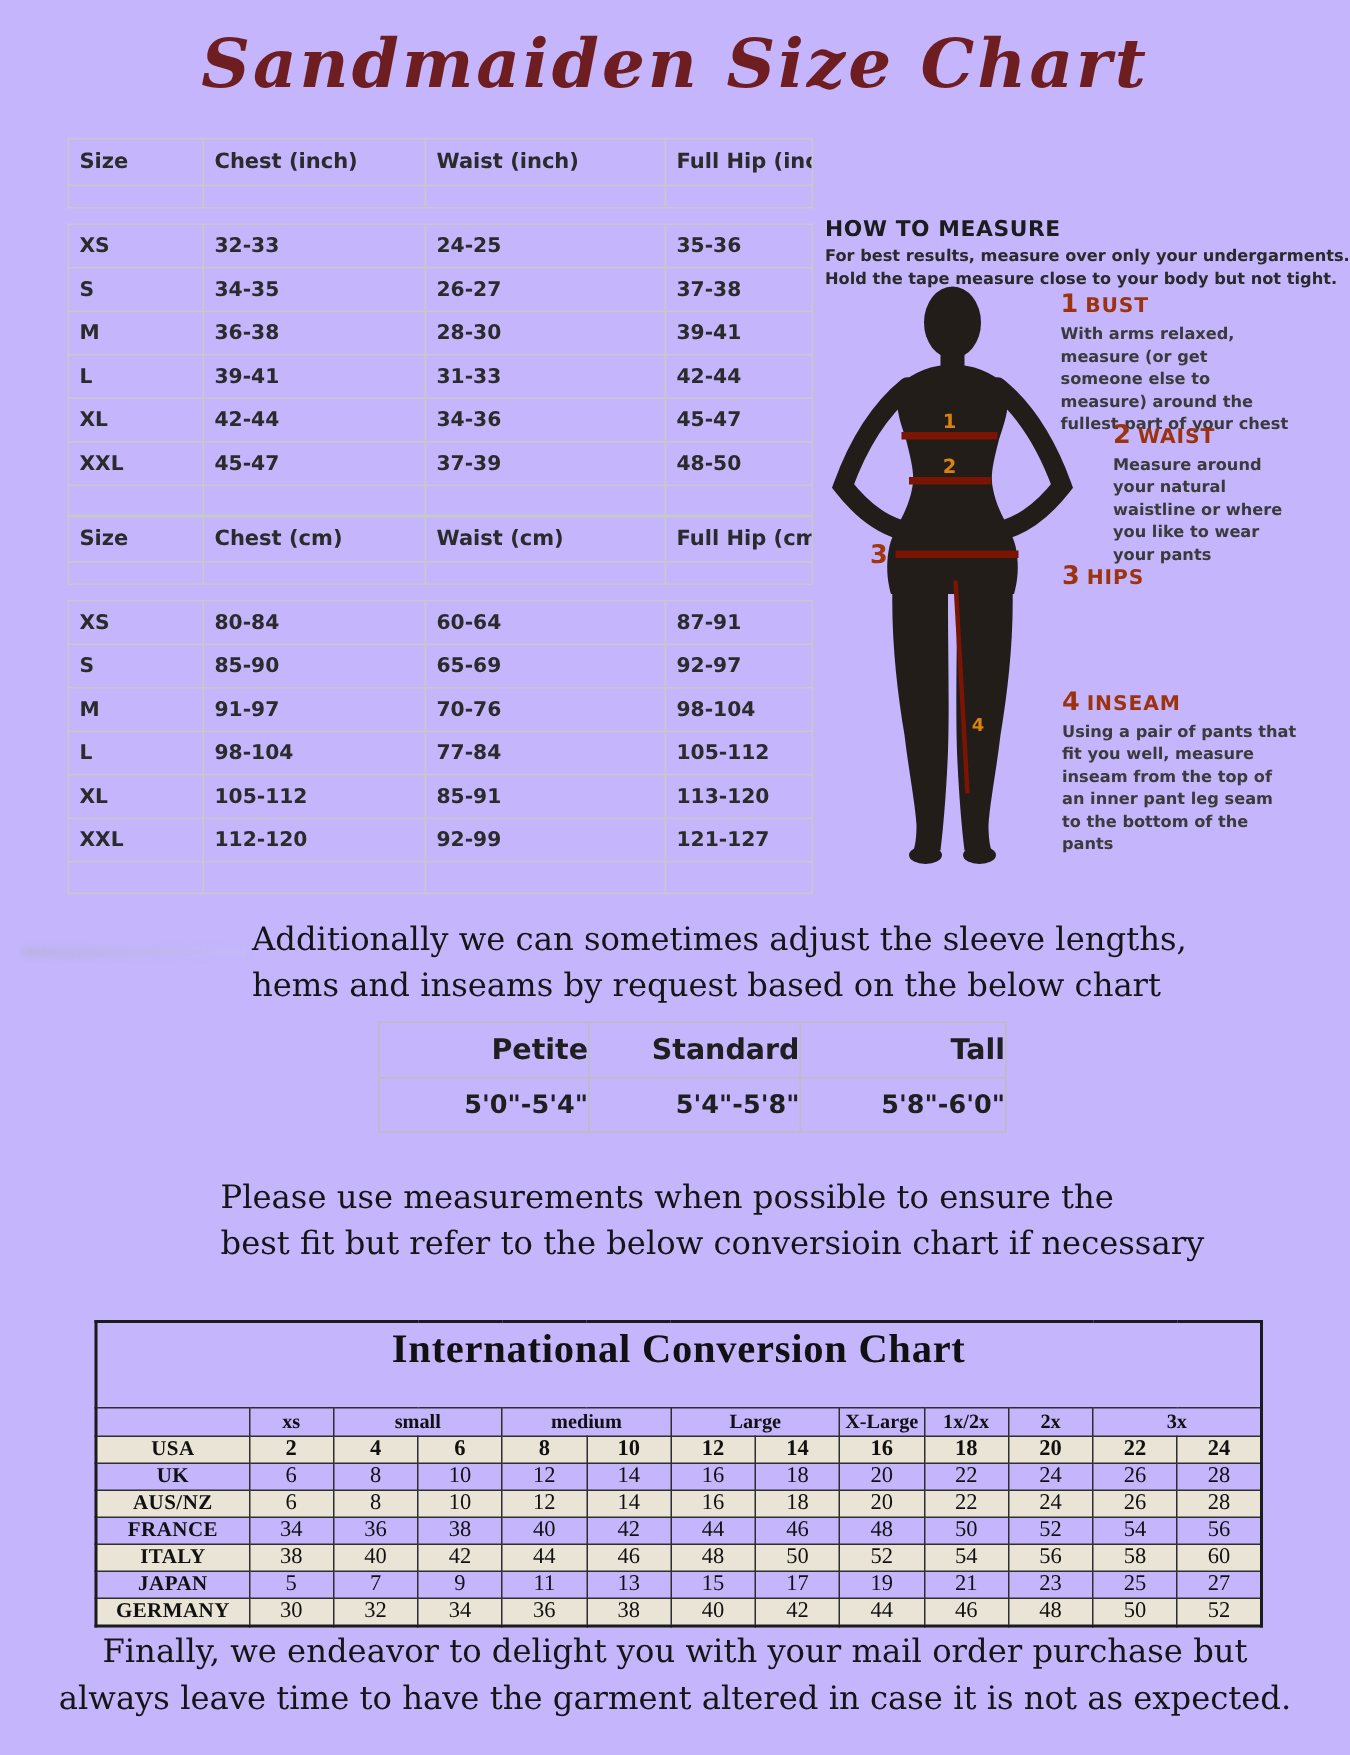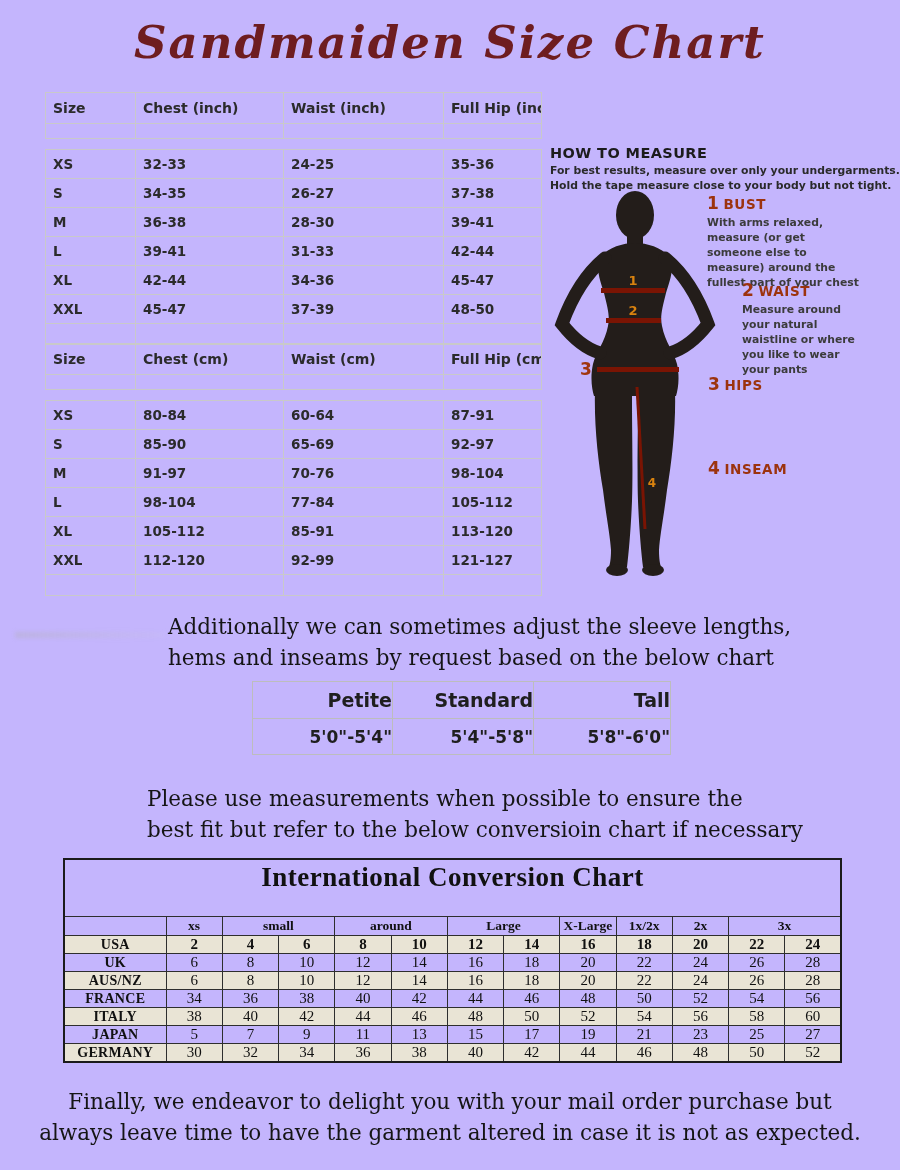--- a/index.html
+++ b/index.html
@@ -51,21 +51,21 @@
 
   
   .ptable{position:absolute;left:252px;top:681px;border-collapse:collapse;table-layout:fixed;width:418px;}
   .ptable col.p0{width:140px}.ptable col.p1{width:141px}.ptable col.p2{width:137px}
   .ptable td,.ptable th{border:1px solid #bdbdbd;text-align:right;padding:0 0 0 9px;color:#1f1f1f;
     font-family:"DejaVu Sans",sans-serif;font-weight:700;white-space:nowrap;}
   .ptable tr.hrow th{height:36px;font-size:19px;}
   .ptable tr.vrow td{height:35px;font-size:17px;}
 
   
-  .conv{position:absolute;left:63px;top:858px;border-collapse:collapse;table-layout:fixed;width:777px;
+  .conv{position:absolute;left:63px;top:880px;border-collapse:collapse;table-layout:fixed;width:777px;
     border:2px solid #1b1b1b;font-family:"Liberation Serif",serif;}
   .conv col.reg{width:102px}.conv col.num{width:56.25px}
   .conv td,.conv th{border:1px solid #2e2e2e;text-align:center;padding:0;color:#111;}
   .conv tr.trow td{border:0;height:54px;font-size:27px;font-weight:700;letter-spacing:.5px;
     vertical-align:top;padding-top:2px;}
   .conv tr.ghead td,.conv tr.ghead th{height:18px;font-size:13.5px;font-weight:700;}
   .conv tr.r th.region{font-size:14px;font-weight:700;letter-spacing:.3px;}
   .conv tr.r td{height:17px;font-size:15px;line-height:17px;}
   .conv tr.r th{height:17px;}
   .conv tr.alt{background:#e9e4d5;}
@@ -288,20 +288,26 @@
     </div>
     <div class="step step-hips">
       <div class="step-head">
         <span class="step-num">3</span><span>HIPS</span>
       </div>
     </div>
     <div class="step step-inseam">
       <div class="step-head">
         <span class="step-num">4</span><span>INSEAM</span>
       </div>
+      <div class="step-text">Using a pair of pants that
+fit you well, measure
+inseam from the top of
+an inner pant leg seam
+to the bottom of the
+pants</div>
     </div>
   </div>
 
   <div class="smudge"></div>
 
   <div class="para para-adjust">Additionally we can sometimes adjust the sleeve lengths,
 hems and inseams by request based on the below chart</div>
 
   <table class="ptable">
     <colgroup>
@@ -343,21 +349,21 @@
         <col class="num">
     </colgroup>
     <tbody>
         <tr class="trow">
       <td colspan="13">International Conversion Chart</td>
     </tr>
     <tr class="ghead">
       <td></td>
       <th>xs</th>
       <th colspan="2">small</th>
-      <th colspan="2">around</th>
+      <th colspan="2">medium</th>
       <th colspan="2">Large</th>
       <th>X-Large</th>
       <th>1x/2x</th>
       <th>2x</th>
       <th colspan="2">3x</th>
     </tr>
     <tr class="r r0 alt">
       <th class="region">USA</th>
       <td>2</td>
       <td>4</td>

